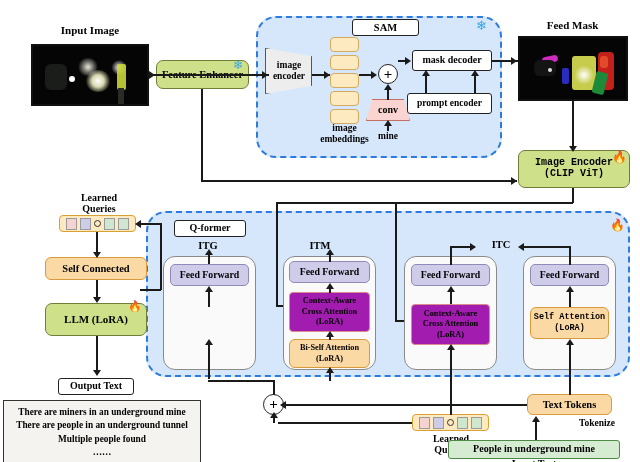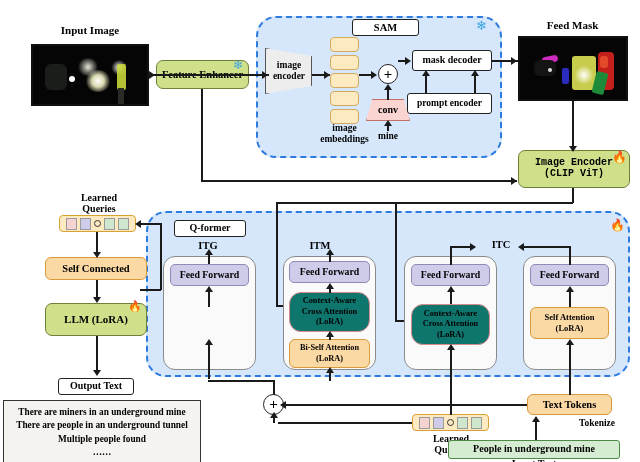--- a/index.html
+++ b/index.html
@@ -6,21 +6,21 @@
   body{width:640px;height:462px;position:relative;overflow:hidden;
        font-family:"Liberation Serif",serif;color:#000;}
   .stage{position:absolute;left:0;top:8px;width:640px;height:462px;}
   .abs{position:absolute;box-sizing:border-box;}
 
   
   .node{display:flex;align-items:center;justify-content:center;text-align:center;
         font-weight:bold;line-height:1.08;}
   .green{background:#cfe08a;border:1.4px solid #6f7f3a;border-radius:7px;}
   .orange{background:#fbd9a5;border:1.4px solid #d89a3a;border-radius:6px;}
-  .pink{background:#0f766e;border:1.4px solid #d98a8a;border-radius:12px;text-align:right;}
+  .pink{background:#a21caf;border:1.4px solid #d98a8a;border-radius:4px;text-align:right;}
   .purple{background:#cfccea;border:1.4px solid #8f8ab8;border-radius:5px;}
   .white{background:#fff;border:1.4px solid #222;border-radius:3px;}
   .greentext{background:#d6ecd2;border:1.4px solid #4c8a46;border-radius:3px;}
   .cream{background:#fdeac0;border:1.1px solid #d4ab5e;border-radius:4px;}
   .innerbox{background:#fafafa;border:1.4px solid #8a8a8a;border-radius:12px;}
 
   
   .panel{background:#d6e7fb;border:2.2px dashed #2e7be0;border-radius:20px;}
 
   
@@ -258,21 +258,21 @@
     <span>Cross Attention</span>
     <span>(LoRA)</span>
   </div>
   <div class="abs ln vl" style="left:450px;top:280px;height:16px;"></div>
   <div class="abs arr arr-u" style="left:446.5px;top:278px;"></div>
   <div class="abs ln vl" style="left:450px;top:338px;height:35px;"></div>
   <div class="abs arr arr-u" style="left:446.5px;top:336px;"></div>
 
   <div class="abs innerbox" style="left:523px;top:248px;width:93px;height:114px;"></div>
   <div class="abs node purple" style="left:530px;top:256px;width:79px;height:22px;font-size:9.8px;">Feed Forward</div>
-  <div class="abs node orange" style="left:530px;top:299px;width:79px;height:32px;font-size:8.5px;flex-direction:column;line-height:1.25;">
+  <div class="abs node orange" style="left:530px;top:299px;width:79px;height:32px;font-size:8.5px;flex-direction:column;line-height:1.25;font-family:Liberation Mono, monospace;">
     <span>Self Attention</span>
     <span>(LoRA)</span>
   </div>
   <div class="abs ln vl" style="left:569px;top:280px;height:19px;"></div>
   <div class="abs arr arr-u" style="left:565.5px;top:278px;"></div>
   <div class="abs ln vl" style="left:569px;top:333px;height:40px;"></div>
   <div class="abs arr arr-u" style="left:565.5px;top:331px;"></div>
 
   <div class="abs ln vl" style="left:450px;top:238px;height:19px;"></div>
   <div class="abs ln hl" style="left:450px;top:238px;width:25px;"></div>

